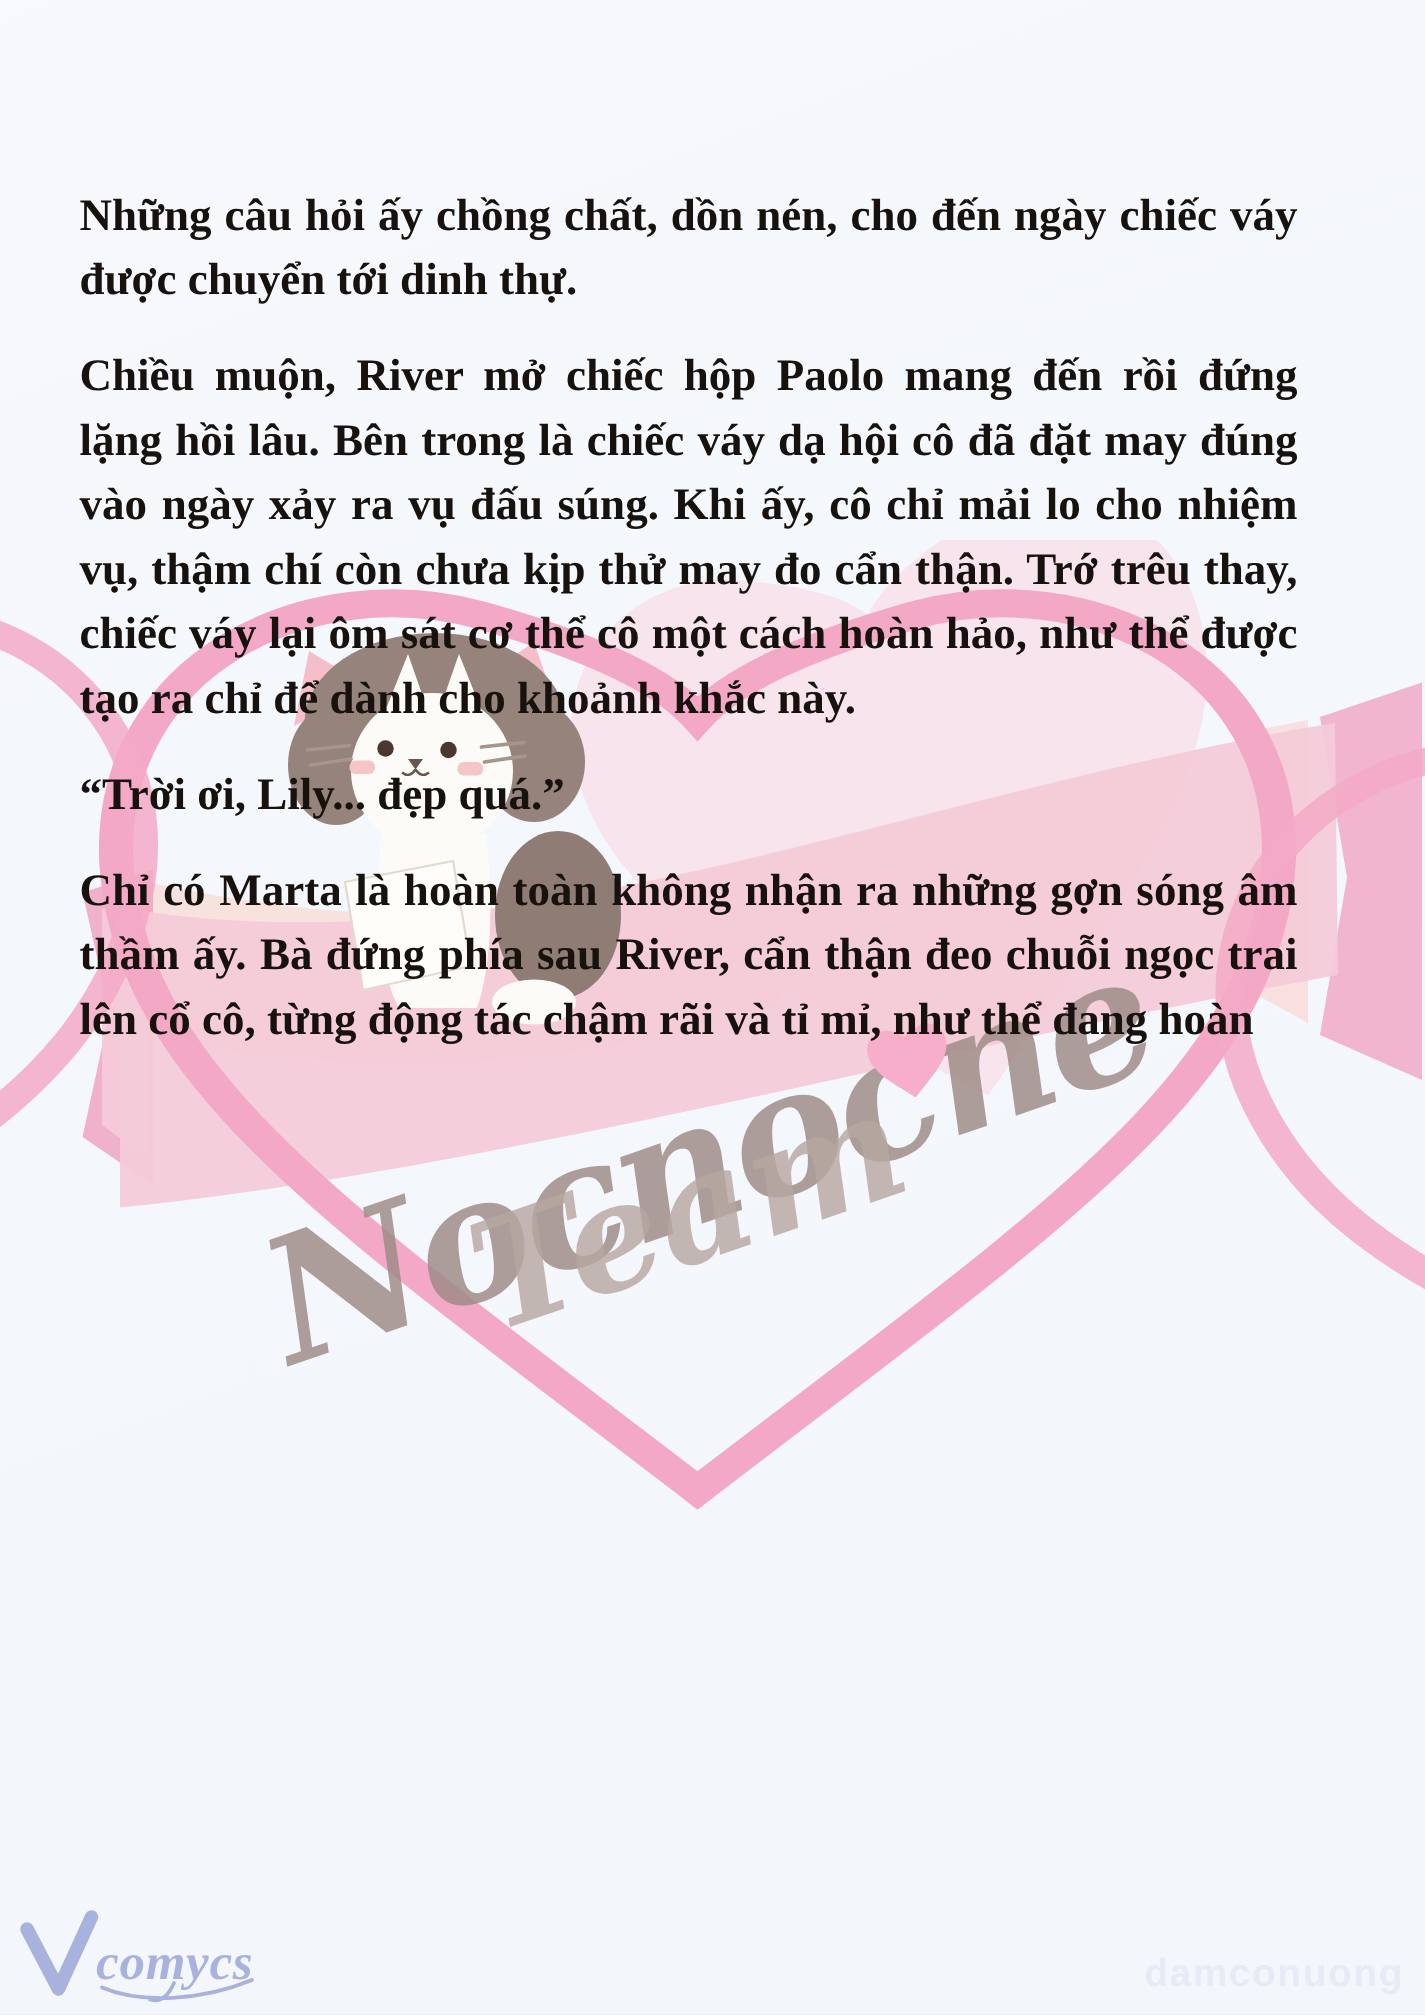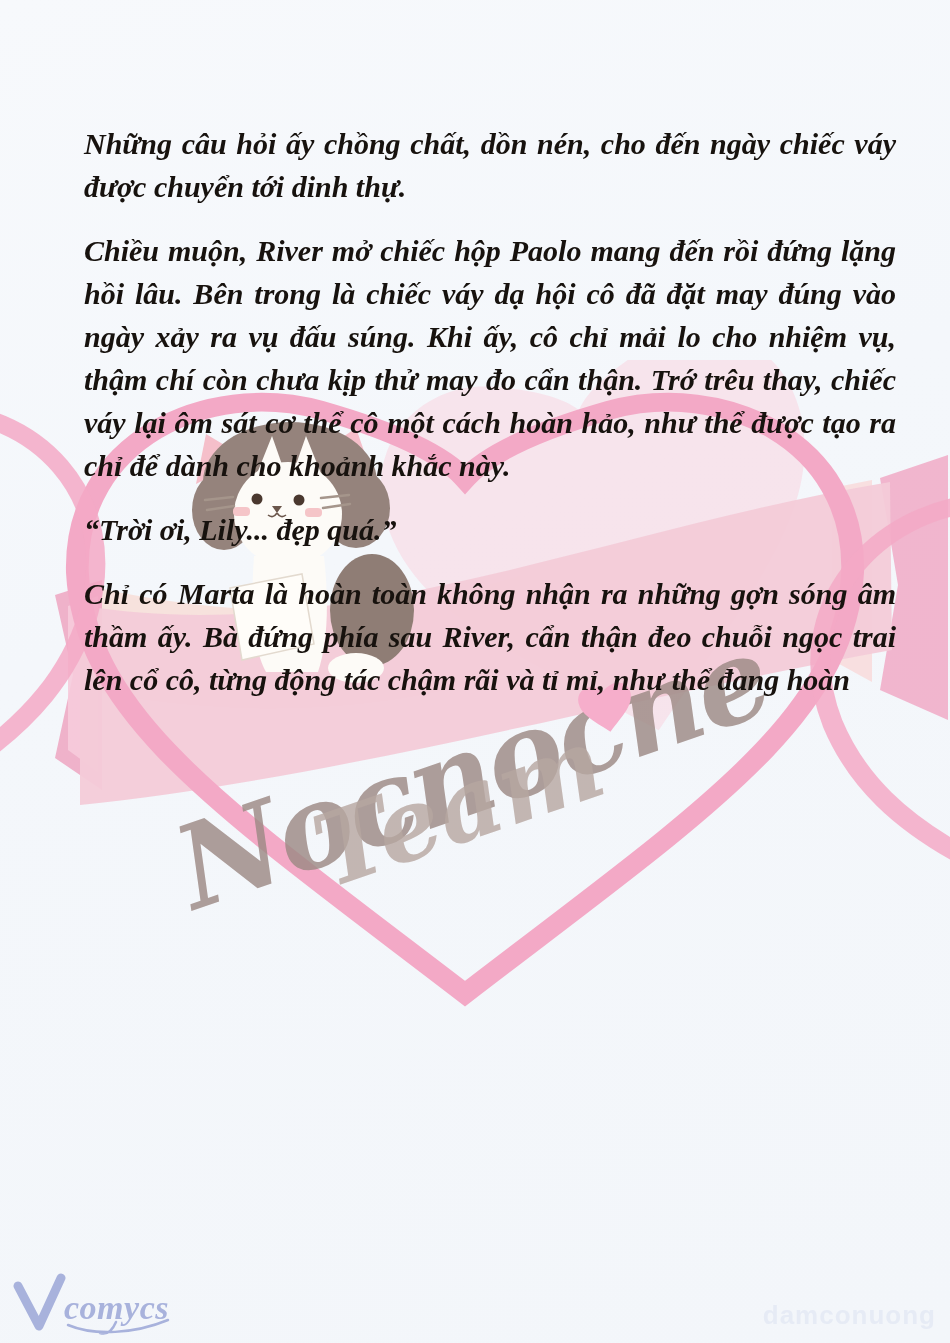--- a/index.html
+++ b/index.html
@@ -23,24 +23,23 @@
     font-size:41px;
     line-height:57px;
     color:#c3161b;
     white-space:nowrap;
     transform:scaleX(0.86);
     transform-origin:center;
     letter-spacing:-0.5px;
   }
   
   .story{
-    position:absolute;left:84px;top:122px;width:812px;
+    position:absolute;left:53px;top:122px;width:812px;
     z-index:2;
     color:#17120e;
-    font-style:italic;
   }
   .story p{
     margin:0 0 21px 0;
     font-size:30px;
     line-height:43px;
     font-weight:bold;
     text-align:justify;
     text-justify:inter-word;
   }
   

